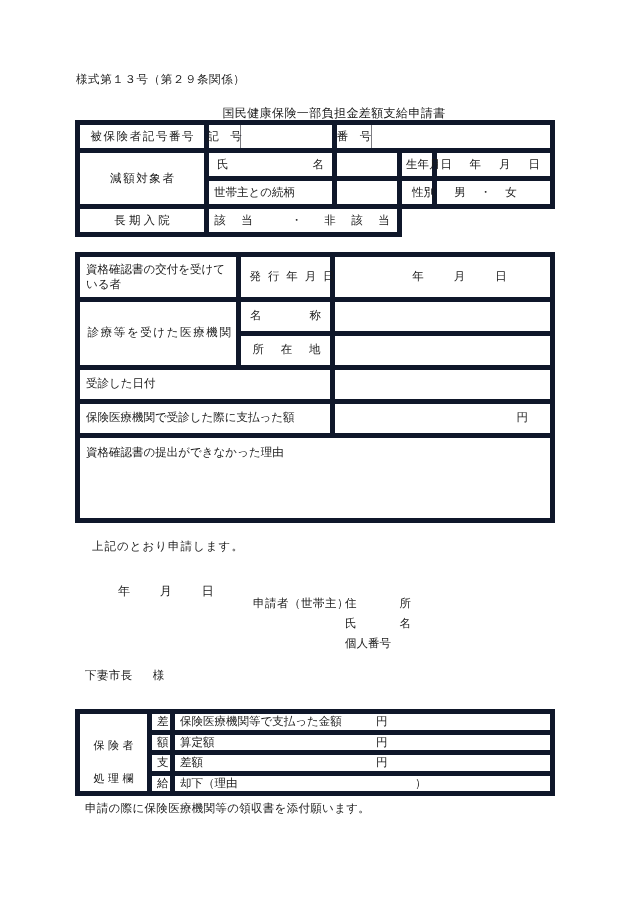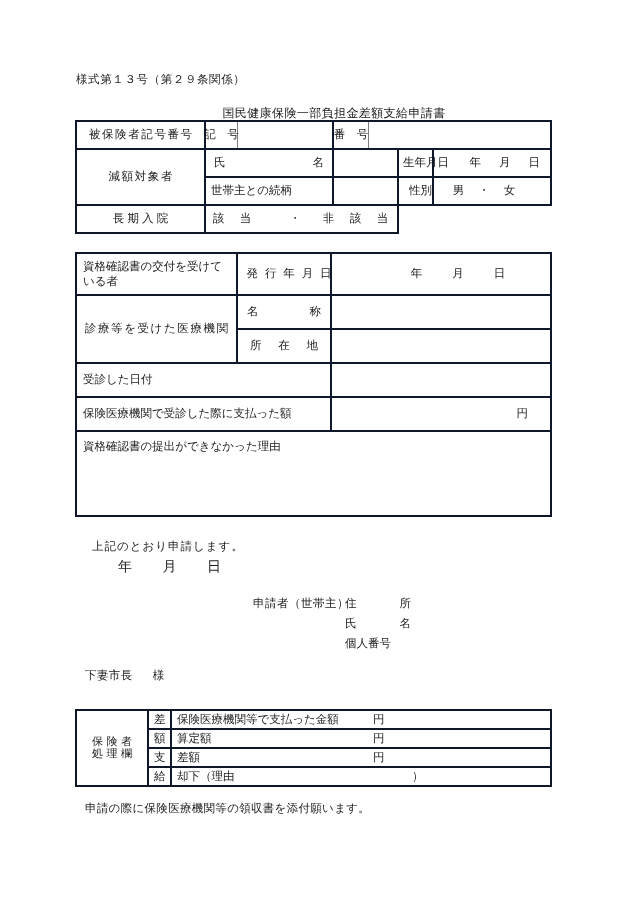--- a/index.html
+++ b/index.html
@@ -46,21 +46,21 @@
   }
 
   
   table.frm {
     position: absolute;
     border-collapse: collapse;
     table-layout: fixed;
     font-size: 11.5px;
   }
   table.frm td {
-    border: 2px solid #0f172a;
+    border: 5px solid #0f172a;
     padding: 0 6px;
     vertical-align: middle;
     line-height: 1.35;
     white-space: nowrap;
     height: 28px;
     box-sizing: border-box;
   }
   td.noborder {
     border: 0 !important;
   }
@@ -111,22 +111,22 @@
     position: absolute;
     left: 92px;
     top: 539px;
     font-size: 11.5px;
     letter-spacing: 1px;
     white-space: nowrap;
   }
   .date-line {
     position: absolute;
     left: 118px;
-    top: 558px;
-    font-size: 14px;
+    top: 583px;
+    font-size: 12px;
     white-space: nowrap;
   }
   .date-line span { margin-right: 26px; }
   .date-line span:last-child { margin-right: 0; }
 
   .applicant {
     position: absolute;
     left: 253px;
     top: 596px;
     font-size: 11.5px;
@@ -159,20 +159,21 @@
   .addressee .to { margin-left: 16px; }
 
   
   #tbl-process { left: 75px; top: 709px; width: 475px; }
   #tbl-process td { height: 19px; padding: 0 5px; }
   .vert-lbl {
     display: block;
     text-align: center;
     line-height: 1.12;
     font-size: 11px;
+    margin-top: 20px;
   }
   .money-row {
     display: flex;
   }
   .money-row .mr-label { width: 196px; }
   .money-row .mr-unit  { width: 30px; text-align: left; }
 
   .footnote {
     position: absolute;
     left: 85px;

